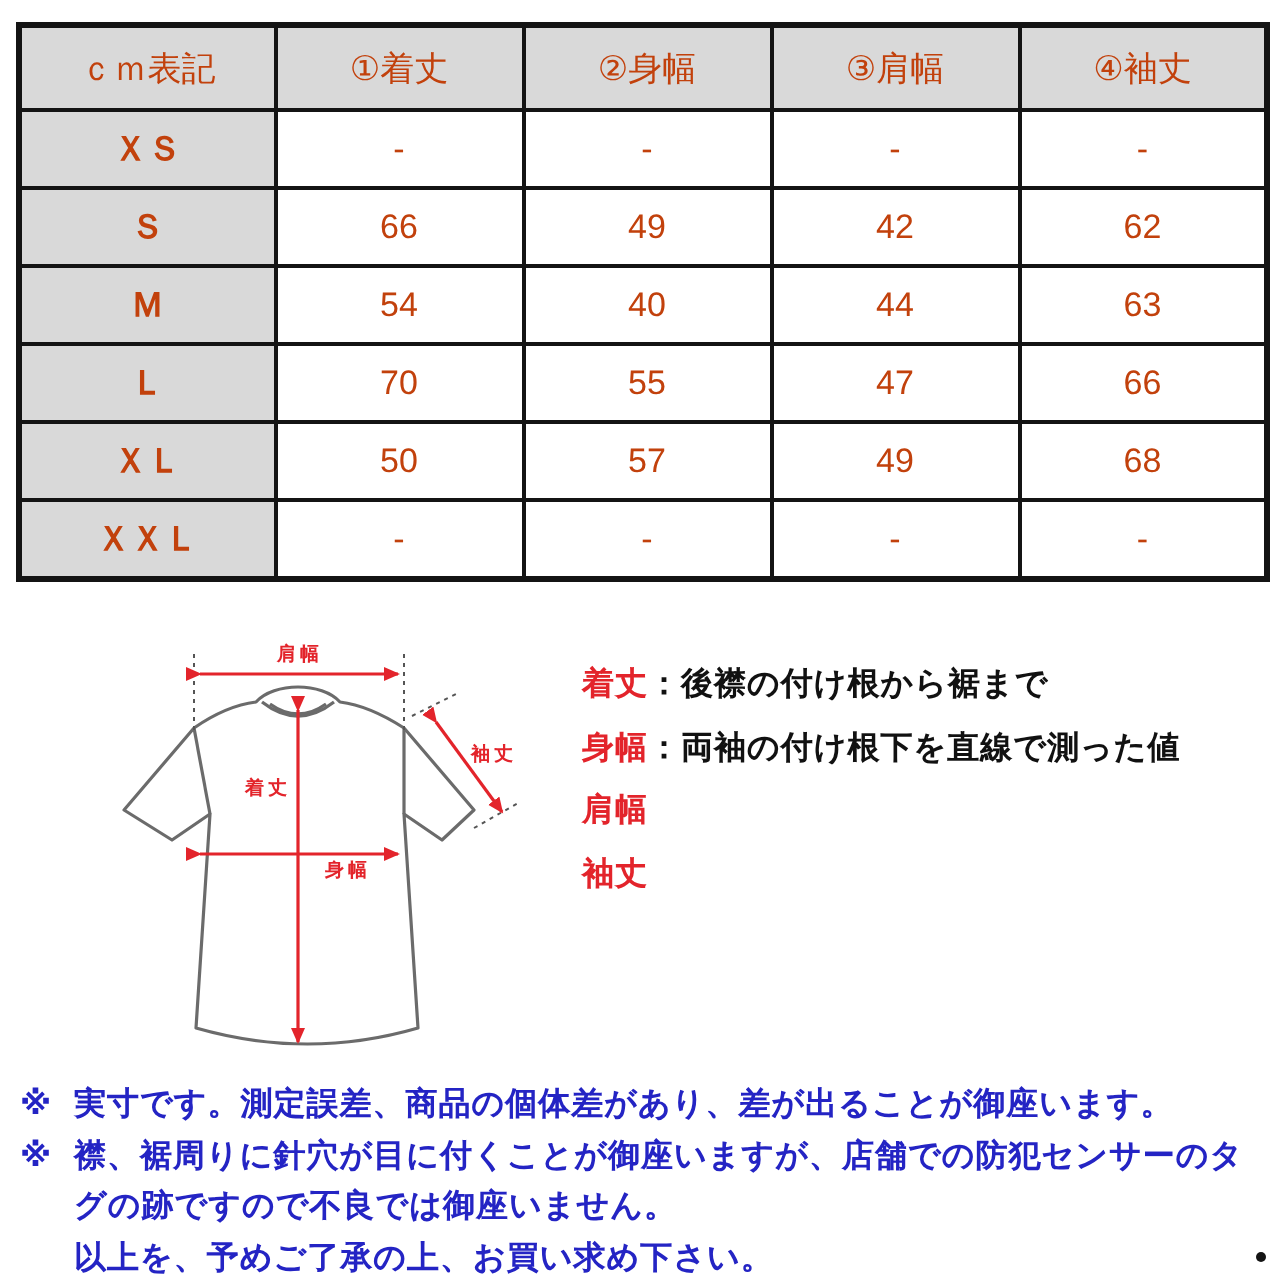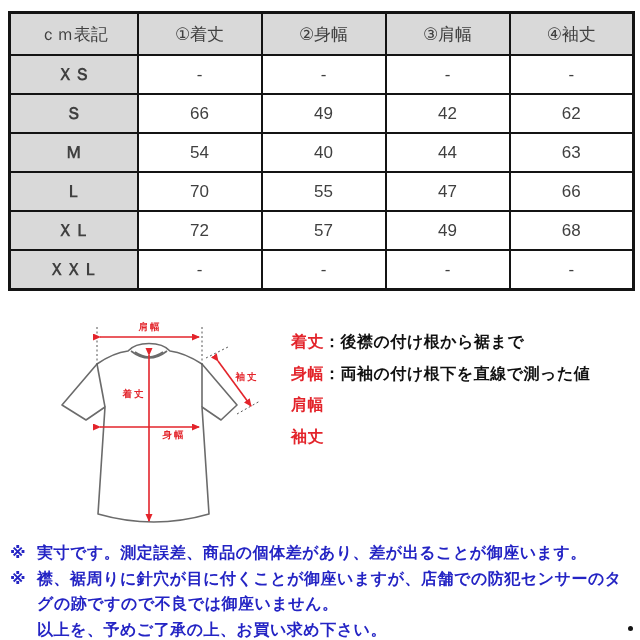--- a/index.html
+++ b/index.html
@@ -15,21 +15,21 @@
   table.size-table{
     position:absolute;left:8px;top:11px;width:624px;
     border-collapse:collapse;table-layout:fixed;
     border:3px solid #141414;
   }
   .size-table col.c0{width:128px;}
   .size-table col.cd{width:124px;}
   .size-table th,.size-table td{
     border:2px solid #141414;
     text-align:center;vertical-align:middle;
-    font-size:17px;font-weight:400;color:#404040;
+    font-size:17px;font-weight:400;color:#c2410c;
     padding:0;
   }
   .size-table thead th{background:#d9d9d9;height:40px;}
   .size-table tbody th{background:#d9d9d9;font-weight:700;}
   .size-table tbody td{background:#ffffff;}
   .size-table tbody tr.size-row th,
   .size-table tbody tr.size-row td{height:37px;}
   .size-table tr.material-row td{
     height:40px;text-align:left;padding-left:28px;
     border-top:3px solid #141414;
@@ -108,21 +108,21 @@
       </tr>
       <tr class="size-row">
         <th>Ｌ</th>
         <td>70</td>
         <td>55</td>
         <td>47</td>
         <td>66</td>
       </tr>
       <tr class="size-row">
         <th>ＸＬ</th>
-        <td>72</td>
+        <td>50</td>
         <td>57</td>
         <td>49</td>
         <td>68</td>
       </tr>
       <tr class="size-row">
         <th>ＸＸＬ</th>
         <td>-</td>
         <td>-</td>
         <td>-</td>
         <td>-</td>

